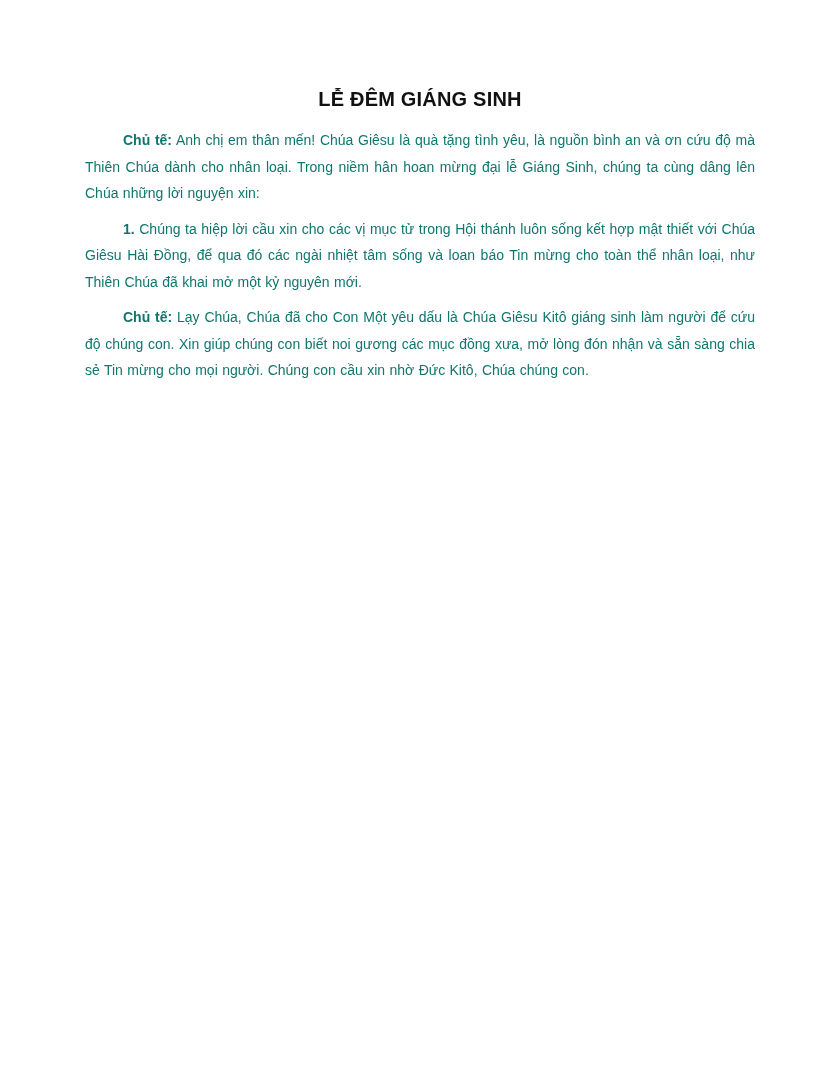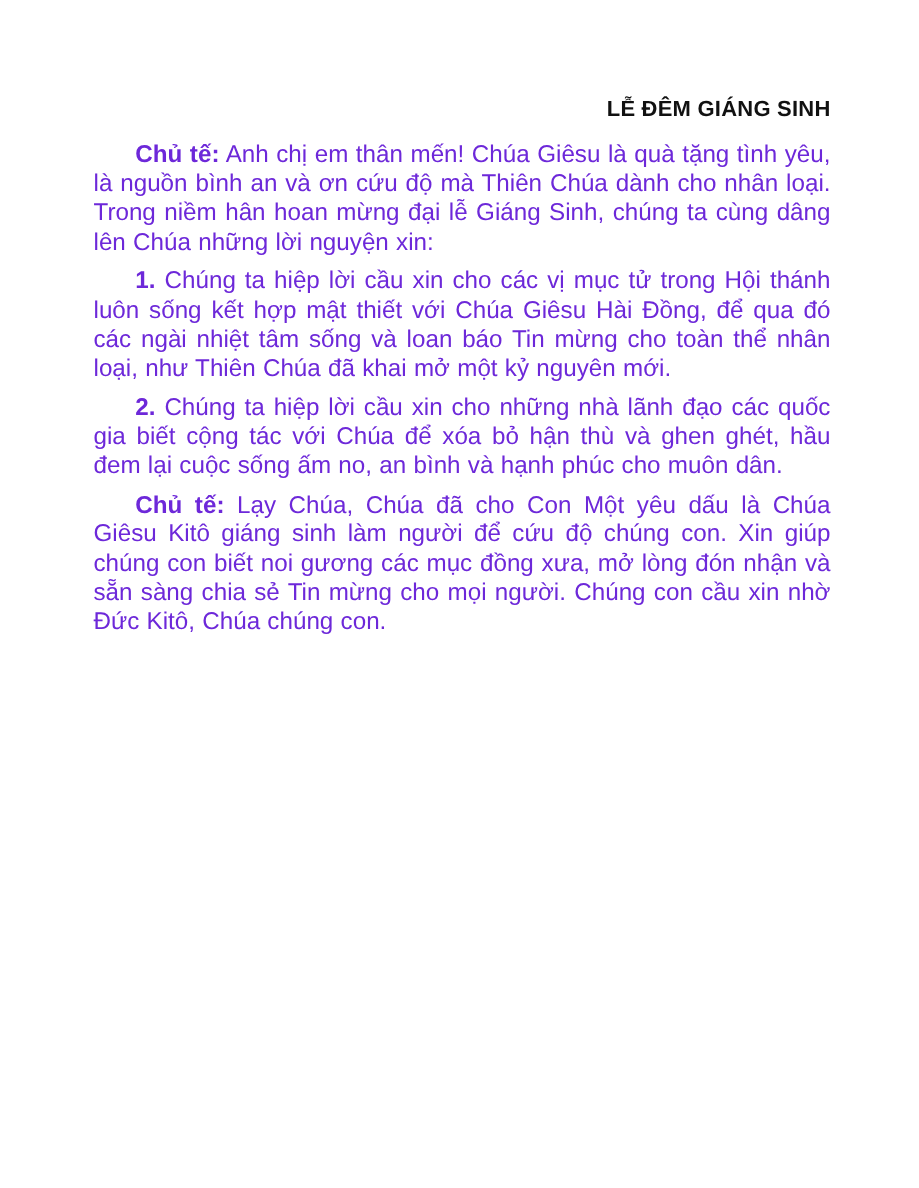--- a/index.html
+++ b/index.html
@@ -18,48 +18,47 @@
   .page {
     box-sizing: border-box;
     width: 835px;
     height: 1080px;
     padding: 88px 80px 40px 85px;
     background: #ffffff;
   }
   .doc-title {
     font-size: 20px;
     font-weight: bold;
-    text-align: right;
+    text-align: center;
     margin: 0 0 16px 0;
     letter-spacing: 0.2px;
     color: #111111;
   }
   .doc-paragraph {
-    font-size: 22px;
+    font-size: 14px;
     line-height: 26.5px;
     text-align: justify;
     text-indent: 38px;
     margin: 0 0 9px 0;
     word-spacing: 0.5px;
-    color: #6d28d9;
+    color: #0f766e;
   }
   .doc-paragraph .lead {
     font-weight: bold;
   }
 </style>
 </head>
 <body>
 
 <div class="page">
 
   <h1 class="doc-title">LỄ ĐÊM GIÁNG SINH</h1>
 
   <p class="doc-paragraph"><span class="lead">Chủ tế:</span> <span>Anh chị em thân mến! Chúa Giêsu là quà tặng tình yêu, là nguồn bình an và ơn cứu độ mà Thiên Chúa dành cho nhân loại. Trong niềm hân hoan mừng đại lễ Giáng Sinh, chúng ta cùng dâng lên Chúa những lời nguyện xin:</span></p>
 
   <p class="doc-paragraph"><span class="lead">1.</span> <span>Chúng ta hiệp lời cầu xin cho các vị mục tử trong Hội thánh luôn sống kết hợp mật thiết với Chúa Giêsu Hài Đồng, để qua đó các ngài nhiệt tâm sống và loan báo Tin mừng cho toàn thể nhân loại, như Thiên Chúa đã khai mở một kỷ nguyên mới.</span></p>
 
-  <p class="doc-paragraph"><span class="lead">2.</span> <span>Chúng ta hiệp lời cầu xin cho những nhà lãnh đạo các quốc gia biết cộng tác với Chúa để xóa bỏ hận thù và ghen ghét, hầu đem lại cuộc sống ấm no, an bình và hạnh phúc cho muôn dân.</span></p>
 
 
 
   <p class="doc-paragraph"><span class="lead">Chủ tế:</span> <span>Lạy Chúa, Chúa đã cho Con Một yêu dấu là Chúa Giêsu Kitô giáng sinh làm người để cứu độ chúng con. Xin giúp chúng con biết noi gương các mục đồng xưa, mở lòng đón nhận và sẵn sàng chia sẻ Tin mừng cho mọi người. Chúng con cầu xin nhờ Đức Kitô, Chúa chúng con.</span></p>
 
 </div>
 
 </body></html>

